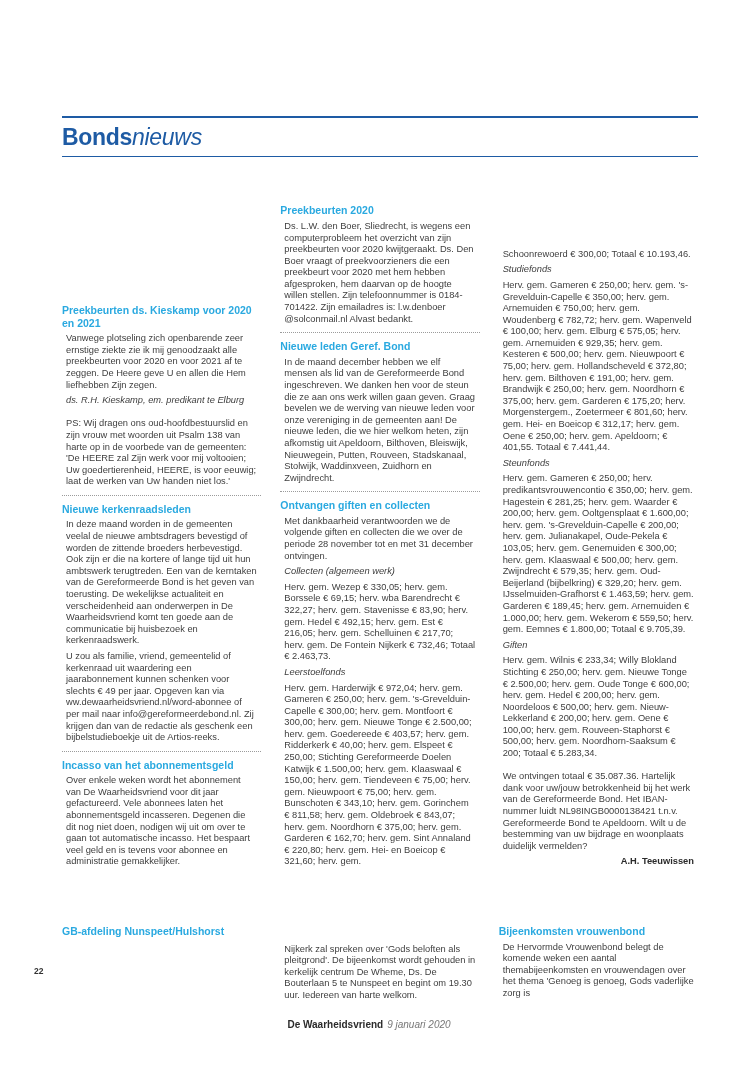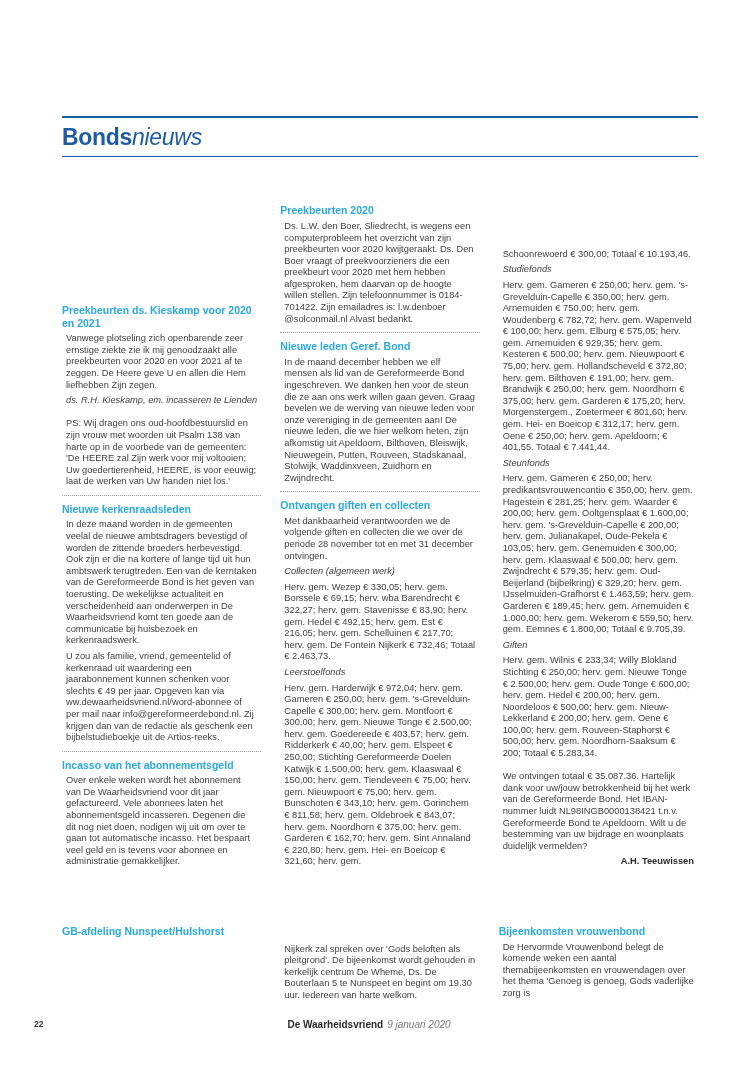--- a/index.html
+++ b/index.html
@@ -23,21 +23,21 @@
 
   h3.sub { margin:0 0 2px 0; font-size:10.5px; line-height:12.5px; font-weight:700; color:#2aa9e0; }
   p { margin:4px; font-size:9.3px; line-height:11.6px; color:#3e3e3e; overflow-wrap:break-word; }
   .italic { font-style:italic; }
   .gap { margin-top:11.6px; }
   .dots { height:0; border-bottom:1.6px dotted #9b9b9b; margin:7px 0 7px 0; }
   .sig { text-align:right; font-weight:700; color:#2b2b2b; margin-top:2px; }
   .cont { padding-top:14.5px; } 
 
   
-  .footer-num { position:absolute; left:34px; top:1019px; font-size:8.5px; font-weight:700; color:#333; }
+  .footer-num { position:absolute; left:34px; top:966px; font-size:8.5px; font-weight:700; color:#333; }
   .footer-center { position:absolute; left:0; top:1019px; width:100%; text-align:center; font-size:10px; color:#333; }
   .footer-mag { font-weight:700; color:#2b2b2b; }
   .footer-date { font-style:italic; color:#777; margin-left:4px; }
 </style>
 </head>
 <body>
 
 <div class="page">
 
   <div class="sec-head" style="top:76px;">
@@ -45,21 +45,21 @@
     <div class="sec-title"><span>Bonds</span><span class="it">nieuws</span></div>
     <div class="rule-thin"></div>
   </div>
 
   <div class="cols bn-cols">
 
     <div class="col">
       <div>
         <h3 class="sub">Preekbeurten ds. Kieskamp voor 2020 en 2021</h3>
         <p>Vanwege plotseling zich openbarende zeer ernstige ziekte zie ik mij genoodzaakt alle preekbeurten voor 2020 en voor 2021 af te zeggen. De Heere geve U en allen die Hem liefhebben Zijn zegen.</p>
-        <p class="italic">ds. R.H. Kieskamp, em. incasseren te Lienden</p>
+        <p class="italic">ds. R.H. Kieskamp, em. predikant te Elburg</p>
         <p class="gap">PS: Wij dragen ons oud-hoofdbestuurslid en zijn vrouw met woorden uit Psalm 138 van harte op in de voorbede van de gemeenten: 'De HEERE zal Zijn werk voor mij voltooien; Uw goedertierenheid, HEERE, is voor eeuwig; laat de werken van Uw handen niet los.'</p>
       </div>
       <div class="dots"></div>
       <div>
         <h3 class="sub">Nieuwe kerkenraadsleden</h3>
         <p>In deze maand worden in de gemeenten veelal de nieuwe ambtsdragers bevestigd of worden de zittende broeders herbevestigd. Ook zijn er die na kortere of lange tijd uit hun ambtswerk terugtreden. Een van de kerntaken van de Gereformeerde Bond is het geven van toerusting. De wekelijkse actualiteit en verscheidenheid aan onderwerpen in De Waarheidsvriend komt ten goede aan de communicatie bij huisbezoek en kerkenraadswerk.</p>
         <p>U zou als familie, vriend, gemeentelid of kerkenraad uit waardering een jaarabonnement kunnen schenken voor slechts € 49 per jaar. Opgeven kan via ww.dewaarheidsvriend.nl/word-abonnee of per mail naar info@gereformeerdebond.nl. Zij krijgen dan van de redactie als geschenk een bijbelstudieboekje uit de Artios-reeks.</p>
       </div>
       <div class="dots"></div>
       <div>

